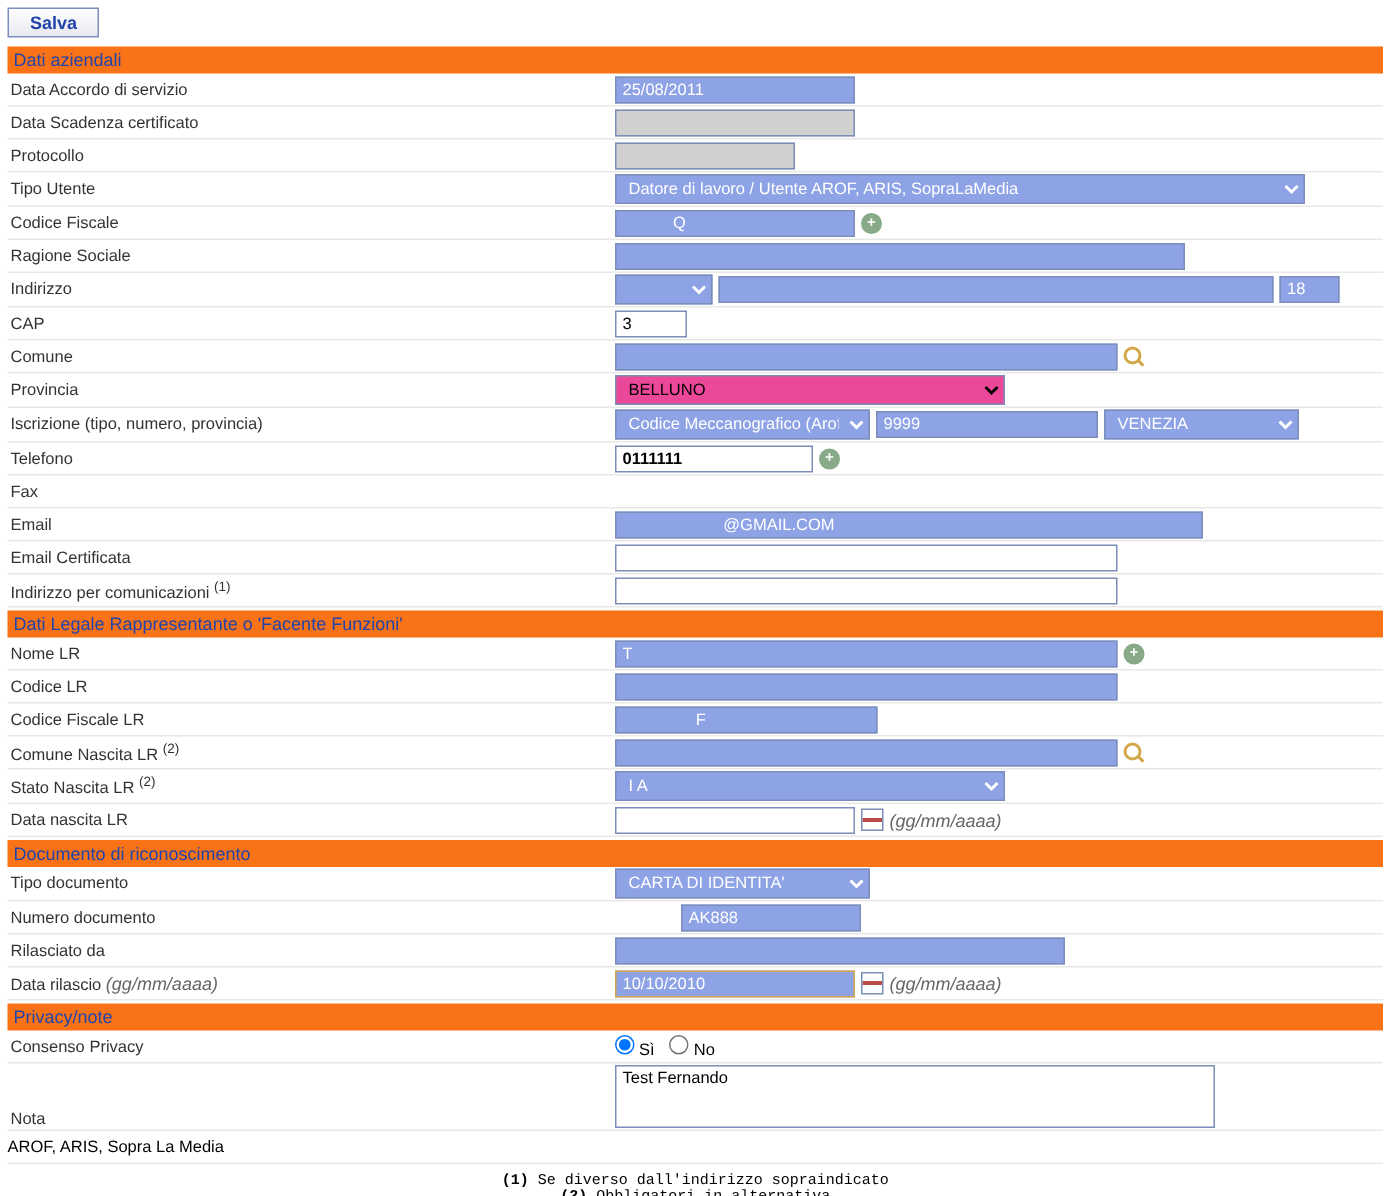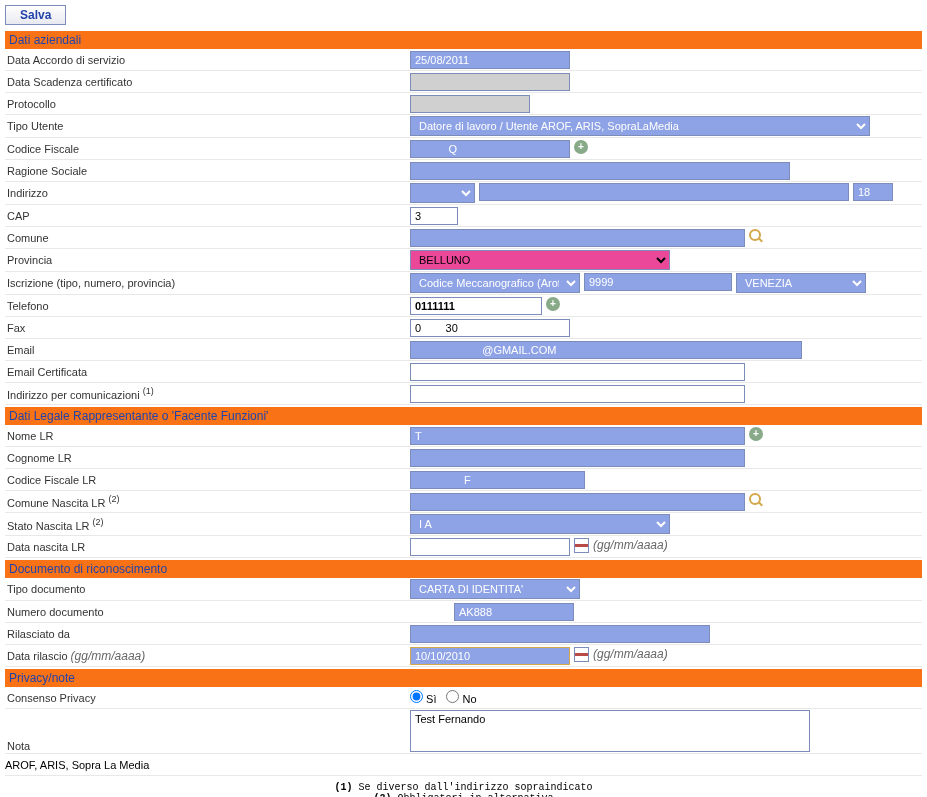--- a/index.html
+++ b/index.html
@@ -2,21 +2,21 @@
 <html><head>
 <meta charset="utf-8">
 <style>
 * { box-sizing: border-box; margin: 0; padding: 0; }
 body { font-family: Verdana, Arial, sans-serif; font-size: 11px; background: #fff; color: #000; padding: 5px; }
 .btn-save { background: linear-gradient(#fff,#e8e8f0); border: 1px solid #7b8db8; padding: 2px 14px; color: #2244aa; font-weight: bold; font-size: 12px; cursor: pointer; margin-bottom: 4px; }
 .section-header { background: #f97316; color: #2244aa; font-size: 12px; padding: 2px 4px; margin-top: 2px; }
 .row { display: flex; align-items: center; border-bottom: 1px solid #e8e8e8; padding: 1px 0; min-height: 22px; }
 .label { width: 405px; padding-left: 2px; font-size: 11px; color: #333; flex-shrink: 0; }
 .label sup { font-size: 9px; }
-.field { flex: 1; display: flex; align-items: flex-start; gap: 4px; }
+.field { flex: 1; display: flex; align-items: center; gap: 4px; }
 input[type="text"], select, textarea { font-family: Verdana, Arial, sans-serif; font-size: 11px; border: 1px solid #7b8db8; padding: 2px 4px; background: #fff; }
 .hl { background: #8ea2e6 !important; color: #fff; }
 .hl-dis { background: #d0d0d0 !important; }
 select { background: #8ea2e6; color: #fff; }
 textarea { width: 400px; height: 42px; resize: none; }
 .icon-add { width: 14px; height: 14px; border-radius: 50%; background: #8a8; display: inline-flex; align-items: center; justify-content: center; color: #fff; font-size: 10px; font-weight: bold; cursor: pointer; }
 .icon-search { width: 14px; height: 14px; display: inline-block; cursor: pointer; }
 .icon-search::before { content: ""; display: block; width: 8px; height: 8px; border: 2px solid #d4a84a; border-radius: 50%; position: relative; }
 .icon-search::after { content: ""; display: block; width: 5px; height: 2px; background: #d4a84a; transform: rotate(45deg); position: relative; top: -2px; left: 9px; }
 .icon-cal { width: 15px; height: 15px; border: 1px solid #7b8db8; background: linear-gradient(#fff 40%, #b94a48 40%, #b94a48 60%, #fff 60%); display: inline-block; cursor: pointer; }
@@ -122,23 +122,20 @@
 <div class="row">
   <div class="label">Telefono</div>
   <div class="field">
     <input type="text" style="width: 132px; font-weight: bold;" value="0111111">
     <span class="icon-add">+</span>
   </div>
 </div>
 
 <div class="row">
   <div class="label">Fax</div>
-  <div class="field">
-      <input type="text" style="width: 160px;" value="0        30">
-    </div>
 </div>
 
 <div class="row">
   <div class="label">Email</div>
   <div class="field">
       <input type="text" class="hl" style="width: 392px;" value="                      @GMAIL.COM">
     </div>
 </div>
 
 <div class="row">
@@ -159,21 +156,21 @@
 
 <div class="row">
   <div class="label">Nome LR</div>
   <div class="field">
     <input type="text" class="hl" style="width: 335px;" value="T">
     <span class="icon-add">+</span>
   </div>
 </div>
 
 <div class="row">
-  <div class="label">Cognome LR</div>
+  <div class="label">Codice LR</div>
   <div class="field">
       <input type="text" class="hl" style="width: 335px;" value="">
     </div>
 </div>
 
 <div class="row">
   <div class="label">Codice Fiscale LR</div>
   <div class="field">
       <input type="text" class="hl" style="width: 175px;" value="                F">
     </div>

